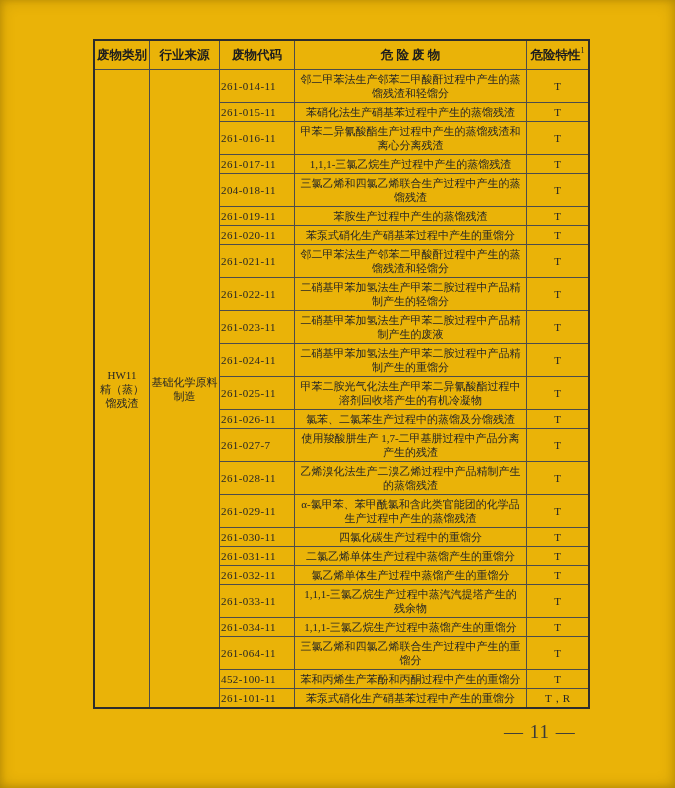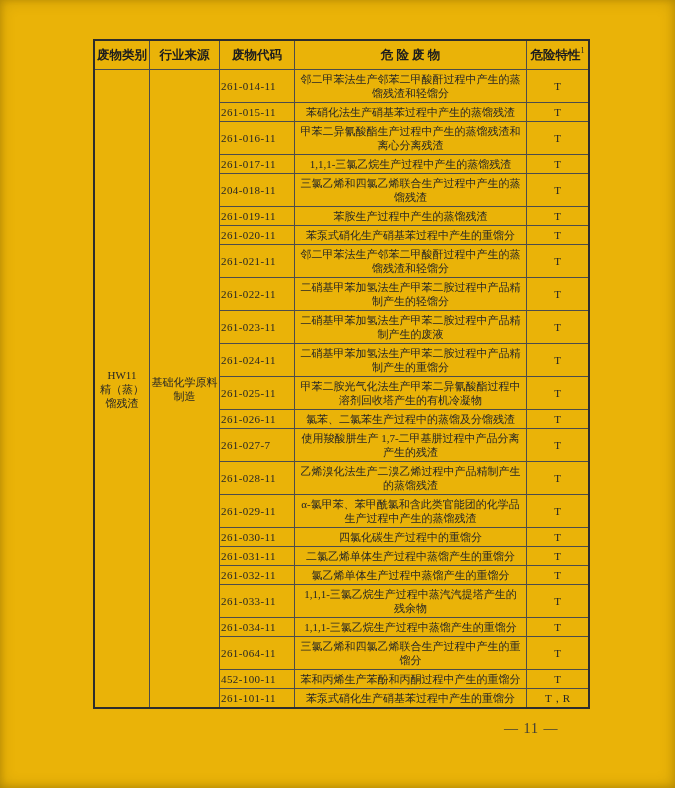--- a/index.html
+++ b/index.html
@@ -79,21 +79,21 @@
     word-break: break-all;
   }
   td.trait {
     text-align: center;
     padding: 2px 1px;
   }
   #page-footer {
     position: absolute;
     left: 504px;
     top: 721px;
-    font-size: 14px;
+    font-size: 19px;
     letter-spacing: 1px;
     color: #3a3a3a;
     white-space: nowrap;
   }
 </style>
 </head>
 <body>
 
 <div id="page">
 

